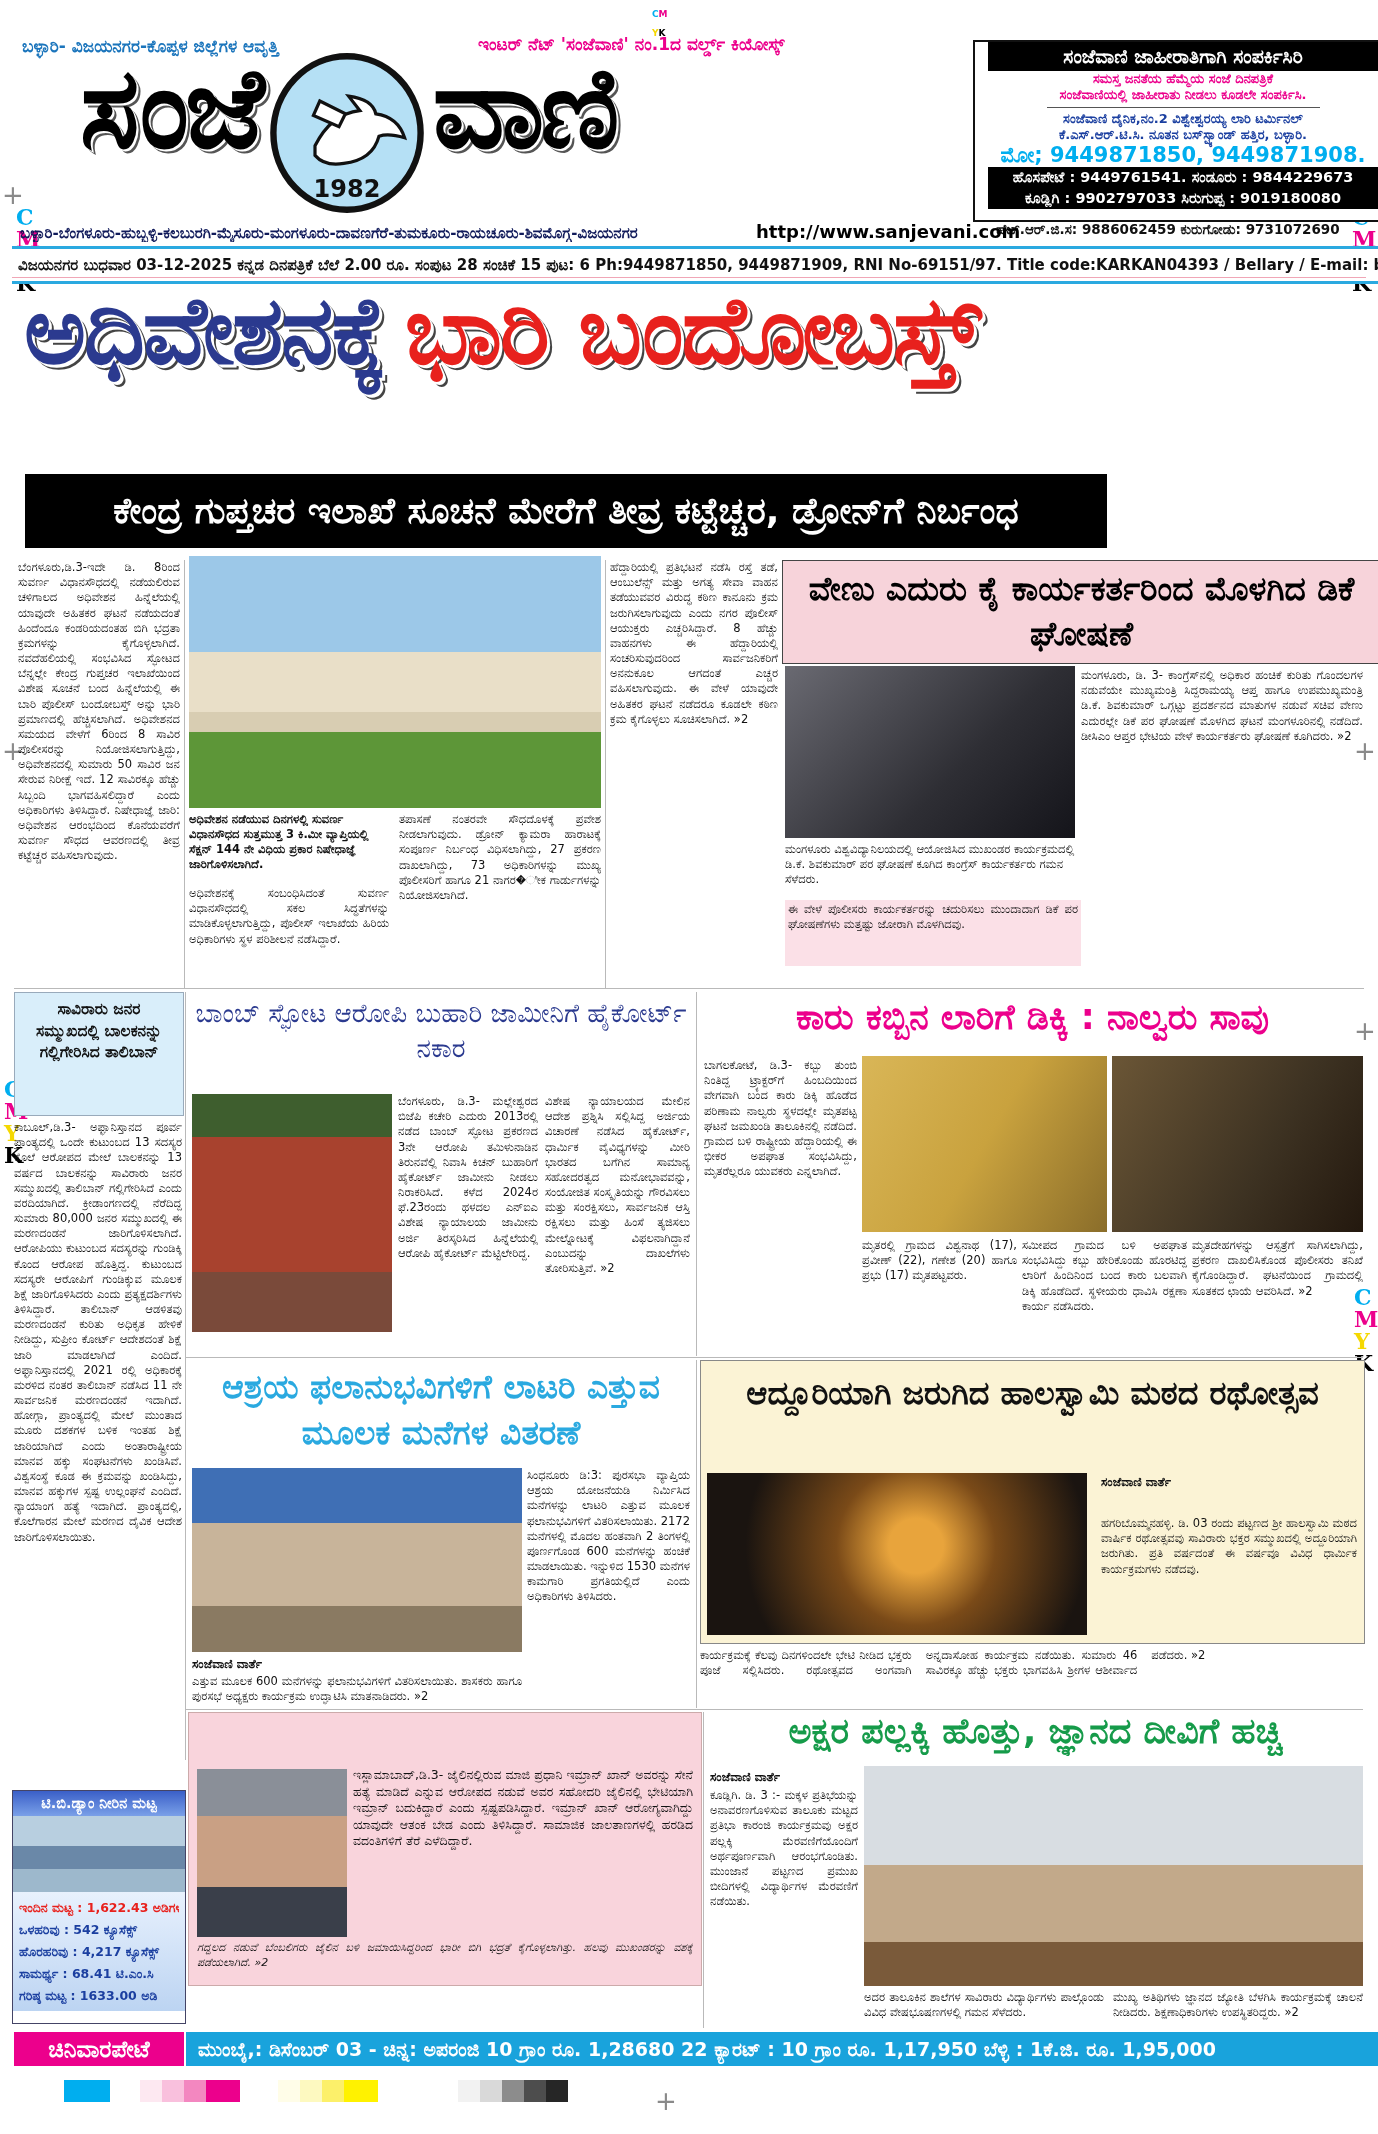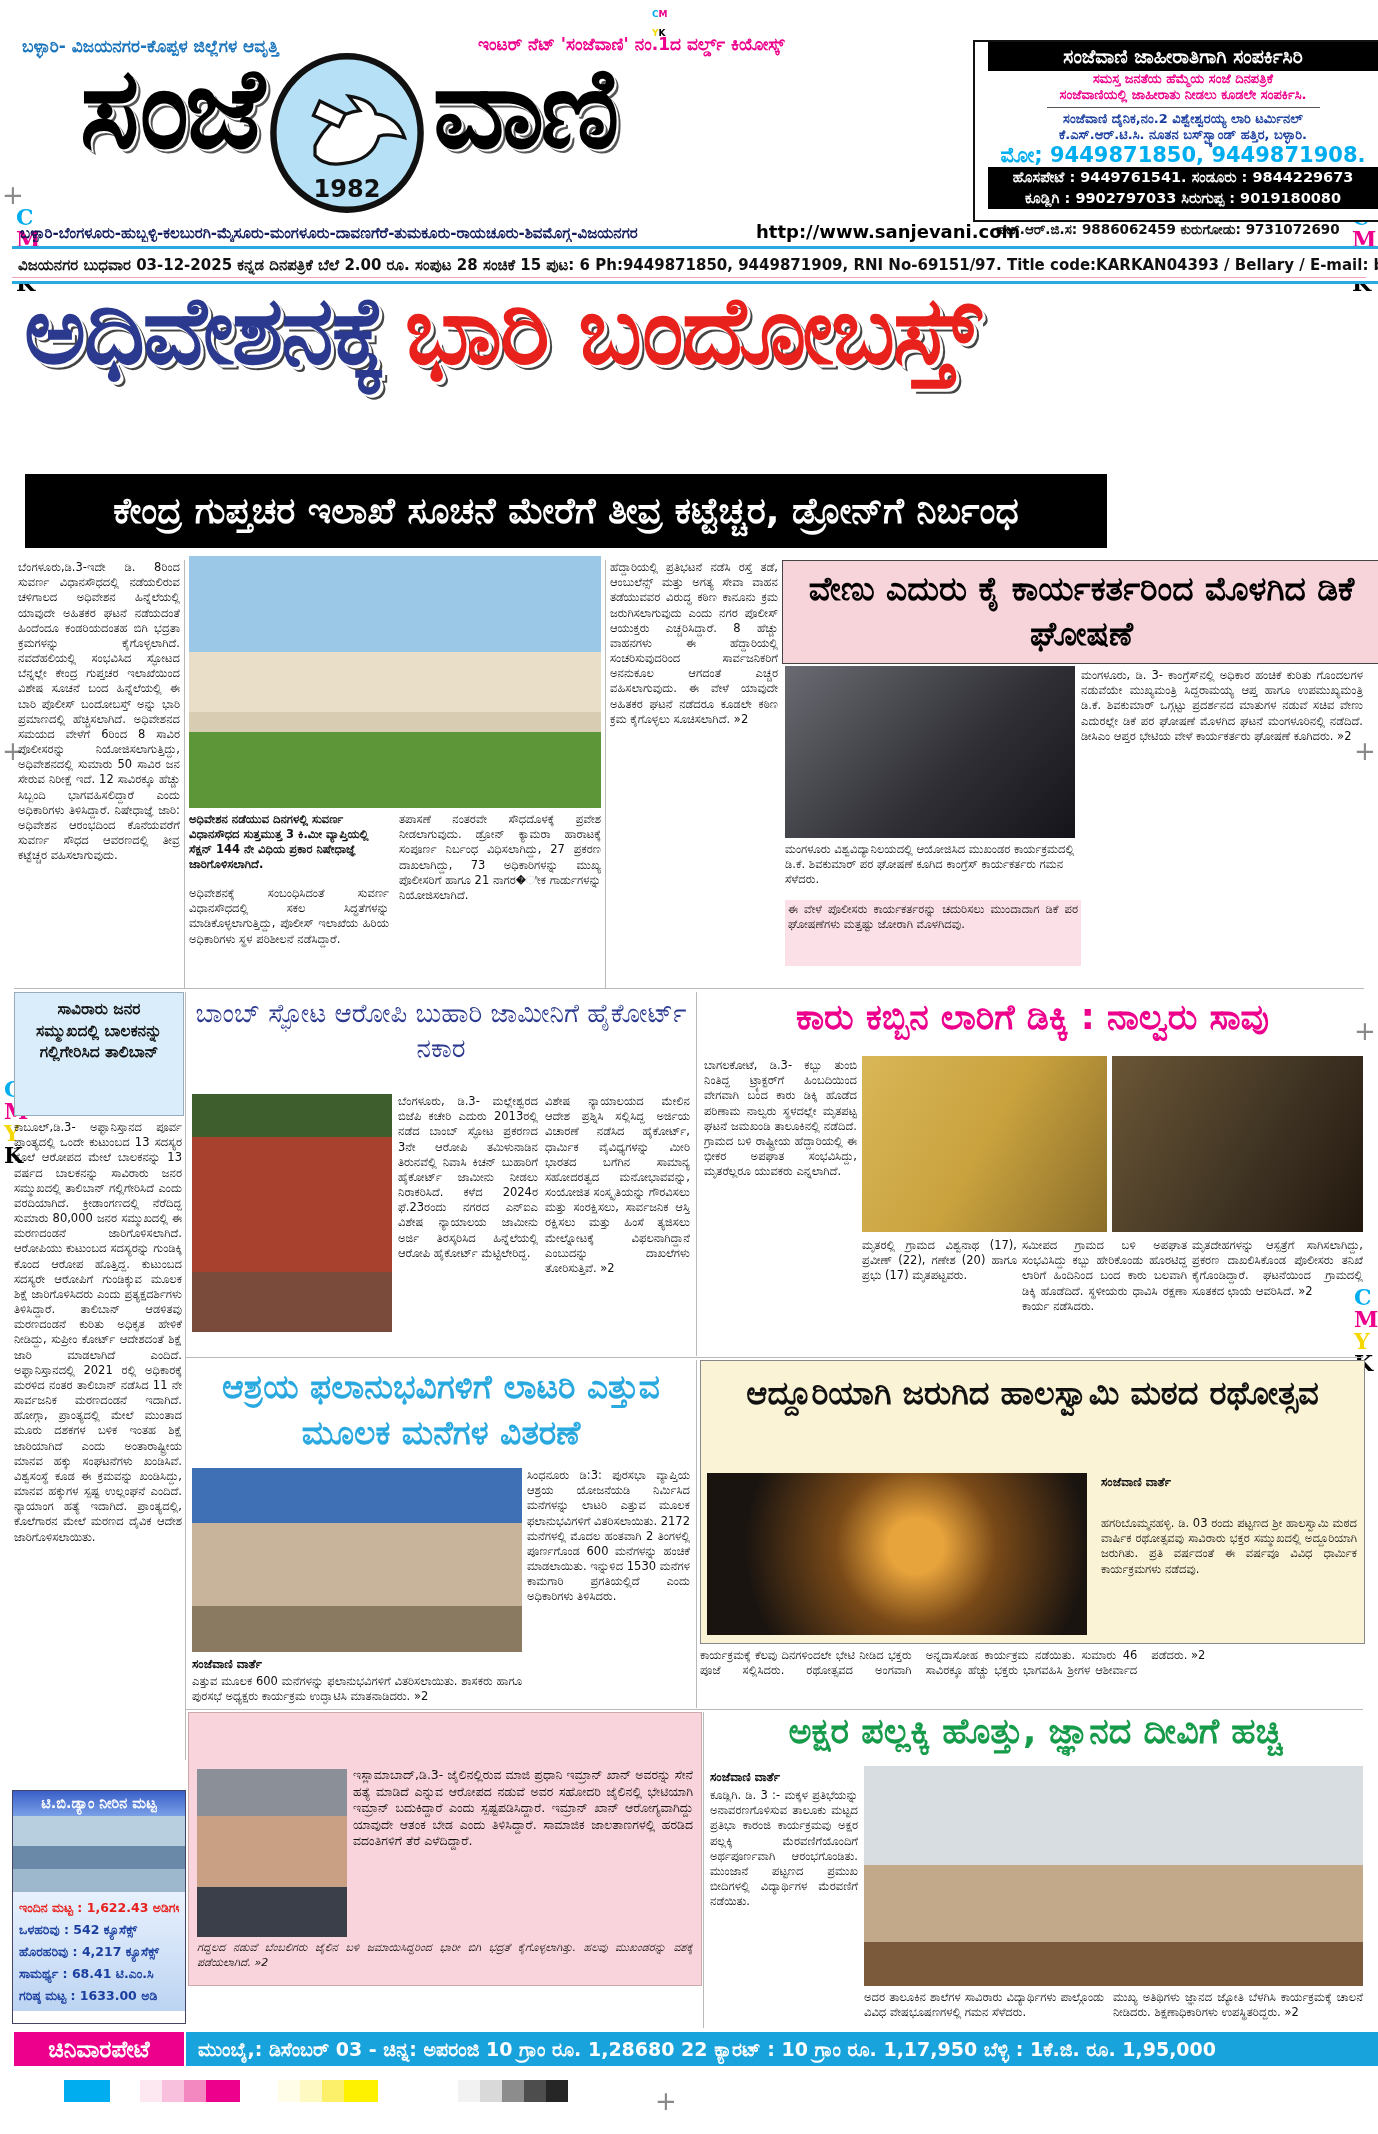--- a/index.html
+++ b/index.html
@@ -166,21 +166,21 @@
 <div class="a hrule" style="left:14px;top:988px;width:1350px;"></div>
 
 <div class="a bluebox-l" style="left:14px;top:992px;width:168px;height:122px;">
   <div class="t">ಸಾವಿರಾರು ಜನರ ಸಮ್ಮುಖದಲ್ಲಿ ಬಾಲಕನನ್ನು ಗಲ್ಲಿಗೇರಿಸಿದ ತಾಲಿಬಾನ್</div>
 </div>
 <div class="a col" style="left:14px;top:1120px;width:168px;height:666px;">ಕಾಬೂಲ್,ಡಿ.3- ಅಫ್ಘಾನಿಸ್ತಾನದ ಪೂರ್ವ ಪ್ರಾಂತ್ಯದಲ್ಲಿ ಒಂದೇ ಕುಟುಂಬದ 13 ಸದಸ್ಯರ ಕೊಲೆ ಆರೋಪದ ಮೇಲೆ ಬಾಲಕನನ್ನು 13 ವರ್ಷದ ಬಾಲಕನನ್ನು ಸಾವಿರಾರು ಜನರ ಸಮ್ಮುಖದಲ್ಲಿ ತಾಲಿಬಾನ್ ಗಲ್ಲಿಗೇರಿಸಿದೆ ಎಂದು ವರದಿಯಾಗಿದೆ. ಕ್ರೀಡಾಂಗಣದಲ್ಲಿ ನೆರೆದಿದ್ದ ಸುಮಾರು 80,000 ಜನರ ಸಮ್ಮುಖದಲ್ಲಿ ಈ ಮರಣದಂಡನೆ ಜಾರಿಗೊಳಿಸಲಾಗಿದೆ. ಆರೋಪಿಯು ಕುಟುಂಬದ ಸದಸ್ಯರನ್ನು ಗುಂಡಿಕ್ಕಿ ಕೊಂದ ಆರೋಪ ಹೊತ್ತಿದ್ದ. ಕುಟುಂಬದ ಸದಸ್ಯರೇ ಆರೋಪಿಗೆ ಗುಂಡಿಕ್ಕುವ ಮೂಲಕ ಶಿಕ್ಷೆ ಜಾರಿಗೊಳಿಸಿದರು ಎಂದು ಪ್ರತ್ಯಕ್ಷದರ್ಶಿಗಳು ತಿಳಿಸಿದ್ದಾರೆ. ತಾಲಿಬಾನ್ ಆಡಳಿತವು ಮರಣದಂಡನೆ ಕುರಿತು ಅಧಿಕೃತ ಹೇಳಿಕೆ ನೀಡಿದ್ದು, ಸುಪ್ರೀಂ ಕೋರ್ಟ್ ಆದೇಶದಂತೆ ಶಿಕ್ಷೆ ಜಾರಿ ಮಾಡಲಾಗಿದೆ ಎಂದಿದೆ. ಅಫ್ಘಾನಿಸ್ತಾನದಲ್ಲಿ 2021 ರಲ್ಲಿ ಅಧಿಕಾರಕ್ಕೆ ಮರಳಿದ ನಂತರ ತಾಲಿಬಾನ್ ನಡೆಸಿದ 11 ನೇ ಸಾರ್ವಜನಿಕ ಮರಣದಂಡನೆ ಇದಾಗಿದೆ. ಹೋಗ್ಗಾ, ಪ್ರಾಂತ್ಯದಲ್ಲಿ ಮೇಲೆ ಮುಂತಾದ ಮೂರು ದಶಕಗಳ ಬಳಿಕ ಇಂತಹ ಶಿಕ್ಷೆ ಜಾರಿಯಾಗಿದೆ ಎಂದು ಅಂತಾರಾಷ್ಟ್ರೀಯ ಮಾನವ ಹಕ್ಕು ಸಂಘಟನೆಗಳು ಖಂಡಿಸಿವೆ. ವಿಶ್ವಸಂಸ್ಥೆ ಕೂಡ ಈ ಕ್ರಮವನ್ನು ಖಂಡಿಸಿದ್ದು, ಮಾನವ ಹಕ್ಕುಗಳ ಸ್ಪಷ್ಟ ಉಲ್ಲಂಘನೆ ಎಂದಿದೆ. ನ್ಯಾಯಾಂಗ ಹತ್ಯೆ ಇದಾಗಿದೆ. ಪ್ರಾಂತ್ಯದಲ್ಲಿ, ಕೊಲೆಗಾರನ ಮೇಲೆ ಮರಣದ ದೈವಿಕ ಆದೇಶ ಜಾರಿಗೊಳಿಸಲಾಯಿತು.</div>
 <div class="a vr" style="left:185px;top:992px;height:768px;"></div>
 
 <div class="a h-blue" style="left:190px;top:996px;width:502px;height:94px;">ಬಾಂಬ್ ಸ್ಫೋಟ ಆರೋಪಿ ಬುಹಾರಿ ಜಾಮೀನಿಗೆ ಹೈಕೋರ್ಟ್ ನಕಾರ</div>
 <div class="a photo ph-court" style="left:192px;top:1094px;width:200px;height:238px;"></div>
-<div class="a col" style="left:398px;top:1094px;width:140px;height:260px;">ಬೆಂಗಳೂರು, ಡಿ.3- ಮಲ್ಲೇಶ್ವರದ ಬಿಜೆಪಿ ಕಚೇರಿ ಎದುರು 2013ರಲ್ಲಿ ನಡೆದ ಬಾಂಬ್ ಸ್ಫೋಟ ಪ್ರಕರಣದ 3ನೇ ಆರೋಪಿ ತಮಿಳುನಾಡಿನ ತಿರುನವೆಲ್ಲಿ ನಿವಾಸಿ ಕಿಚನ್ ಬುಹಾರಿಗೆ ಹೈಕೋರ್ಟ್ ಜಾಮೀನು ನೀಡಲು ನಿರಾಕರಿಸಿದೆ. ಕಳೆದ 2024ರ ಫೆ.23ರಂದು ನಗರದ ಎನ್‌ಐಎ ವಿಶೇಷ ನ್ಯಾಯಾಲಯ ಜಾಮೀನು ಅರ್ಜಿ ತಿರಸ್ಕರಿಸಿದ ಹಿನ್ನೆಲೆಯಲ್ಲಿ ಆರೋಪಿ ಹೈಕೋರ್ಟ್ ಮೆಟ್ಟಿಲೇರಿದ್ದ.</div>
+<div class="a col" style="left:398px;top:1094px;width:140px;height:260px;">ಬೆಂಗಳೂರು, ಡಿ.3- ಮಲ್ಲೇಶ್ವರದ ಬಿಜೆಪಿ ಕಚೇರಿ ಎದುರು 2013ರಲ್ಲಿ ನಡೆದ ಬಾಂಬ್ ಸ್ಫೋಟ ಪ್ರಕರಣದ 3ನೇ ಆರೋಪಿ ತಮಿಳುನಾಡಿನ ತಿರುನವೆಲ್ಲಿ ನಿವಾಸಿ ಕಿಚನ್ ಬುಹಾರಿಗೆ ಹೈಕೋರ್ಟ್ ಜಾಮೀನು ನೀಡಲು ನಿರಾಕರಿಸಿದೆ. ಕಳೆದ 2024ರ ಫೆ.23ರಂದು ಥಳದಲ ಎನ್‌ಐಎ ವಿಶೇಷ ನ್ಯಾಯಾಲಯ ಜಾಮೀನು ಅರ್ಜಿ ತಿರಸ್ಕರಿಸಿದ ಹಿನ್ನೆಲೆಯಲ್ಲಿ ಆರೋಪಿ ಹೈಕೋರ್ಟ್ ಮೆಟ್ಟಿಲೇರಿದ್ದ.</div>
 <div class="a col" style="left:545px;top:1094px;width:145px;height:260px;">ವಿಶೇಷ ನ್ಯಾಯಾಲಯದ ಮೇಲಿನ ಆದೇಶ ಪ್ರಶ್ನಿಸಿ ಸಲ್ಲಿಸಿದ್ದ ಅರ್ಜಿಯ ವಿಚಾರಣೆ ನಡೆಸಿದ ಹೈಕೋರ್ಟ್, ಧಾರ್ಮಿಕ ವೈವಿಧ್ಯಗಳನ್ನು ಮೀರಿ ಭಾರತದ ಬಗೆಗಿನ ಸಾಮಾನ್ಯ ಸಹೋದರತ್ವದ ಮನೋಭಾವವನ್ನು, ಸಂಯೋಜಿತ ಸಂಸ್ಕೃತಿಯನ್ನು ಗೌರವಿಸಲು ಮತ್ತು ಸಂರಕ್ಷಿಸಲು, ಸಾರ್ವಜನಿಕ ಆಸ್ತಿ ರಕ್ಷಿಸಲು ಮತ್ತು ಹಿಂಸೆ ತ್ಯಜಿಸಲು ಮೇಲ್ನೋಟಕ್ಕೆ ವಿಫಲನಾಗಿದ್ದಾನೆ ಎಂಬುದನ್ನು ದಾಖಲೆಗಳು ತೋರಿಸುತ್ತಿವೆ.  »2</div>
 <div class="a vr" style="left:696px;top:992px;height:364px;"></div>
 
 <div class="a h-mag" style="left:702px;top:998px;width:661px;height:54px;">ಕಾರು ಕಬ್ಬಿನ ಲಾರಿಗೆ ಡಿಕ್ಕಿ : ನಾಲ್ವರು ಸಾವು</div>
 <div class="a col" style="left:704px;top:1058px;width:153px;height:296px;">ಬಾಗಲಕೋಟೆ, ಡಿ.3- ಕಬ್ಬು ತುಂಬಿ ನಿಂತಿದ್ದ ಟ್ರ್ಯಾಕ್ಟರ್‌ಗೆ ಹಿಂಬದಿಯಿಂದ ವೇಗವಾಗಿ ಬಂದ ಕಾರು ಡಿಕ್ಕಿ ಹೊಡೆದ ಪರಿಣಾಮ ನಾಲ್ವರು ಸ್ಥಳದಲ್ಲೇ ಮೃತಪಟ್ಟ ಘಟನೆ ಜಮಖಂಡಿ ತಾಲೂಕಿನಲ್ಲಿ ನಡೆದಿದೆ. ಗ್ರಾಮದ ಬಳಿ ರಾಷ್ಟ್ರೀಯ ಹೆದ್ದಾರಿಯಲ್ಲಿ ಈ ಭೀಕರ ಅಪಘಾತ ಸಂಭವಿಸಿದ್ದು, ಮೃತರೆಲ್ಲರೂ ಯುವಕರು ಎನ್ನಲಾಗಿದೆ.</div>
 <div class="a photo ph-crash1" style="left:862px;top:1056px;width:245px;height:176px;"></div>
 <div class="a photo ph-crash2" style="left:1112px;top:1056px;width:251px;height:176px;"></div>
 <div class="a col" style="left:862px;top:1238px;width:155px;height:116px;">ಮೃತರಲ್ಲಿ ಗ್ರಾಮದ ವಿಶ್ವನಾಥ (17), ಪ್ರವೀಣ್ (22), ಗಣೇಶ (20) ಹಾಗೂ ಪ್ರಭು (17) ಮೃತಪಟ್ಟವರು.</div>
 <div class="a col" style="left:1022px;top:1238px;width:165px;height:116px;">ಸಮೀಪದ ಗ್ರಾಮದ ಬಳಿ ಅಪಘಾತ ಸಂಭವಿಸಿದ್ದು ಕಬ್ಬು ಹೇರಿಕೊಂಡು ಹೊರಟಿದ್ದ ಲಾರಿಗೆ ಹಿಂದಿನಿಂದ ಬಂದ ಕಾರು ಬಲವಾಗಿ ಡಿಕ್ಕಿ ಹೊಡೆದಿದೆ. ಸ್ಥಳೀಯರು ಧಾವಿಸಿ ರಕ್ಷಣಾ ಕಾರ್ಯ ನಡೆಸಿದರು.</div>
 <div class="a col" style="left:1192px;top:1238px;width:171px;height:116px;">ಮೃತದೇಹಗಳನ್ನು ಆಸ್ಪತ್ರೆಗೆ ಸಾಗಿಸಲಾಗಿದ್ದು, ಪ್ರಕರಣ ದಾಖಲಿಸಿಕೊಂಡ ಪೊಲೀಸರು ತನಿಖೆ ಕೈಗೊಂಡಿದ್ದಾರೆ. ಘಟನೆಯಿಂದ ಗ್ರಾಮದಲ್ಲಿ ಸೂತಕದ ಛಾಯೆ ಆವರಿಸಿದೆ.  »2</div>

